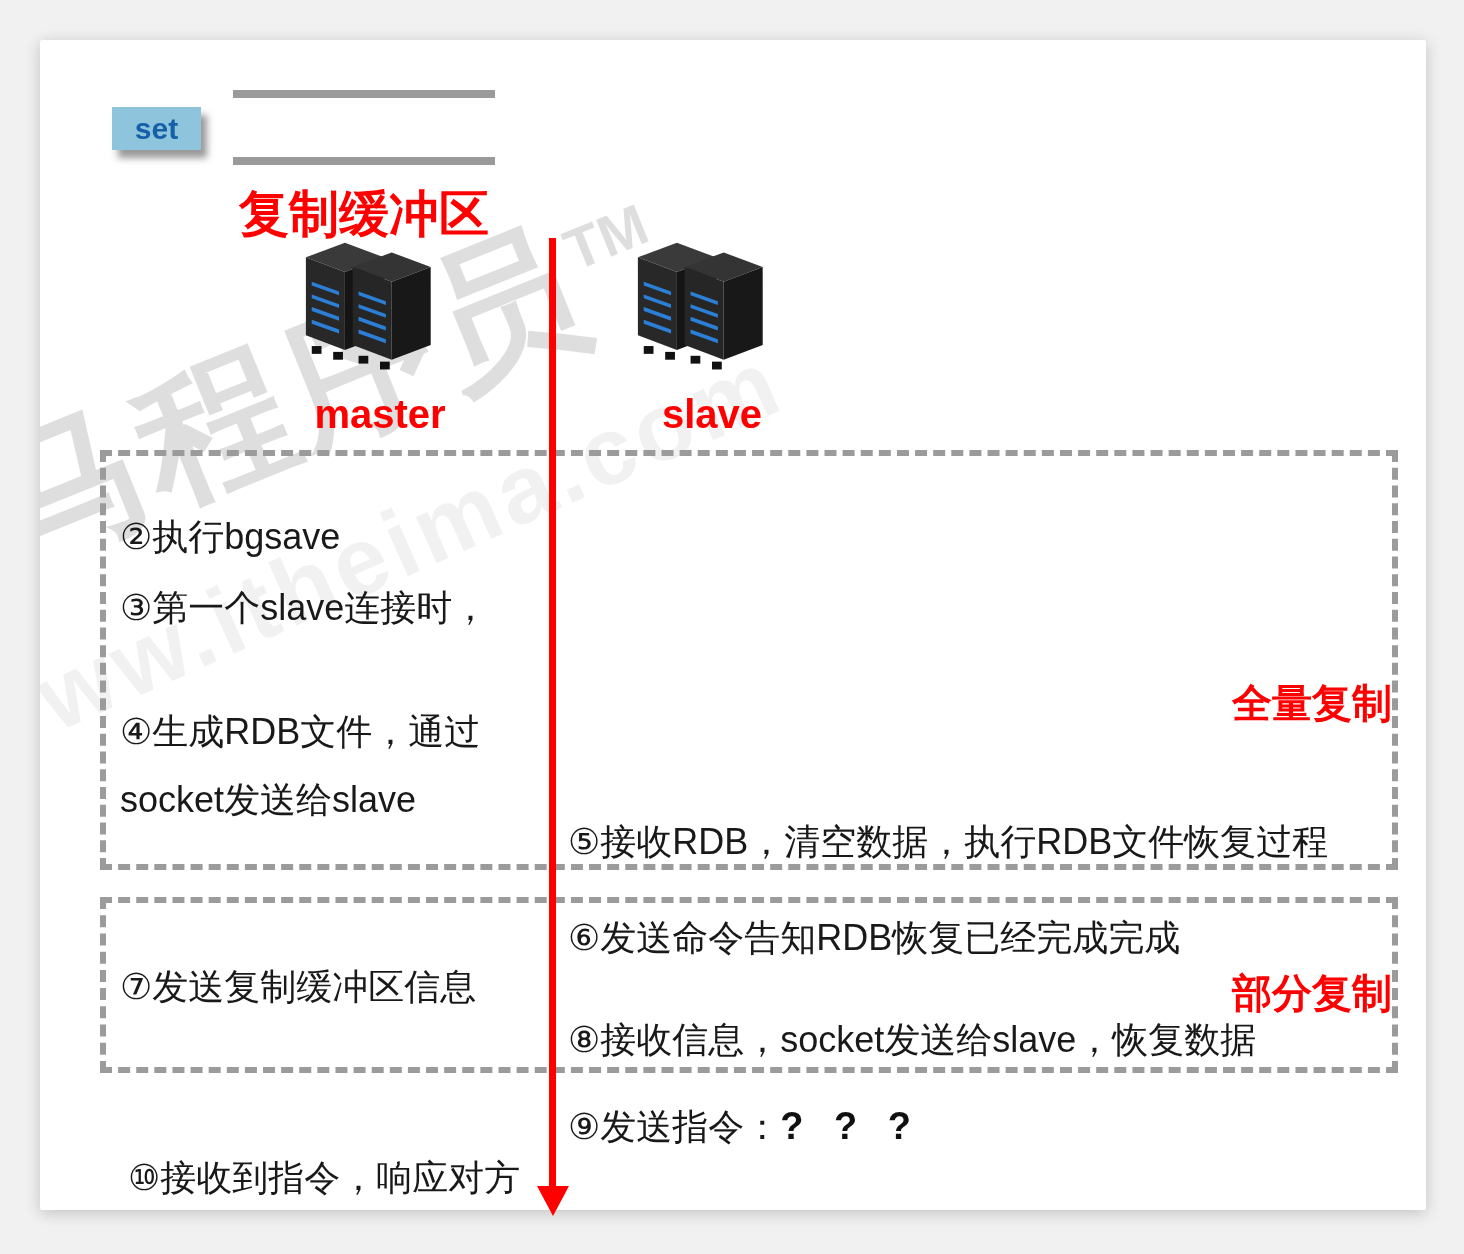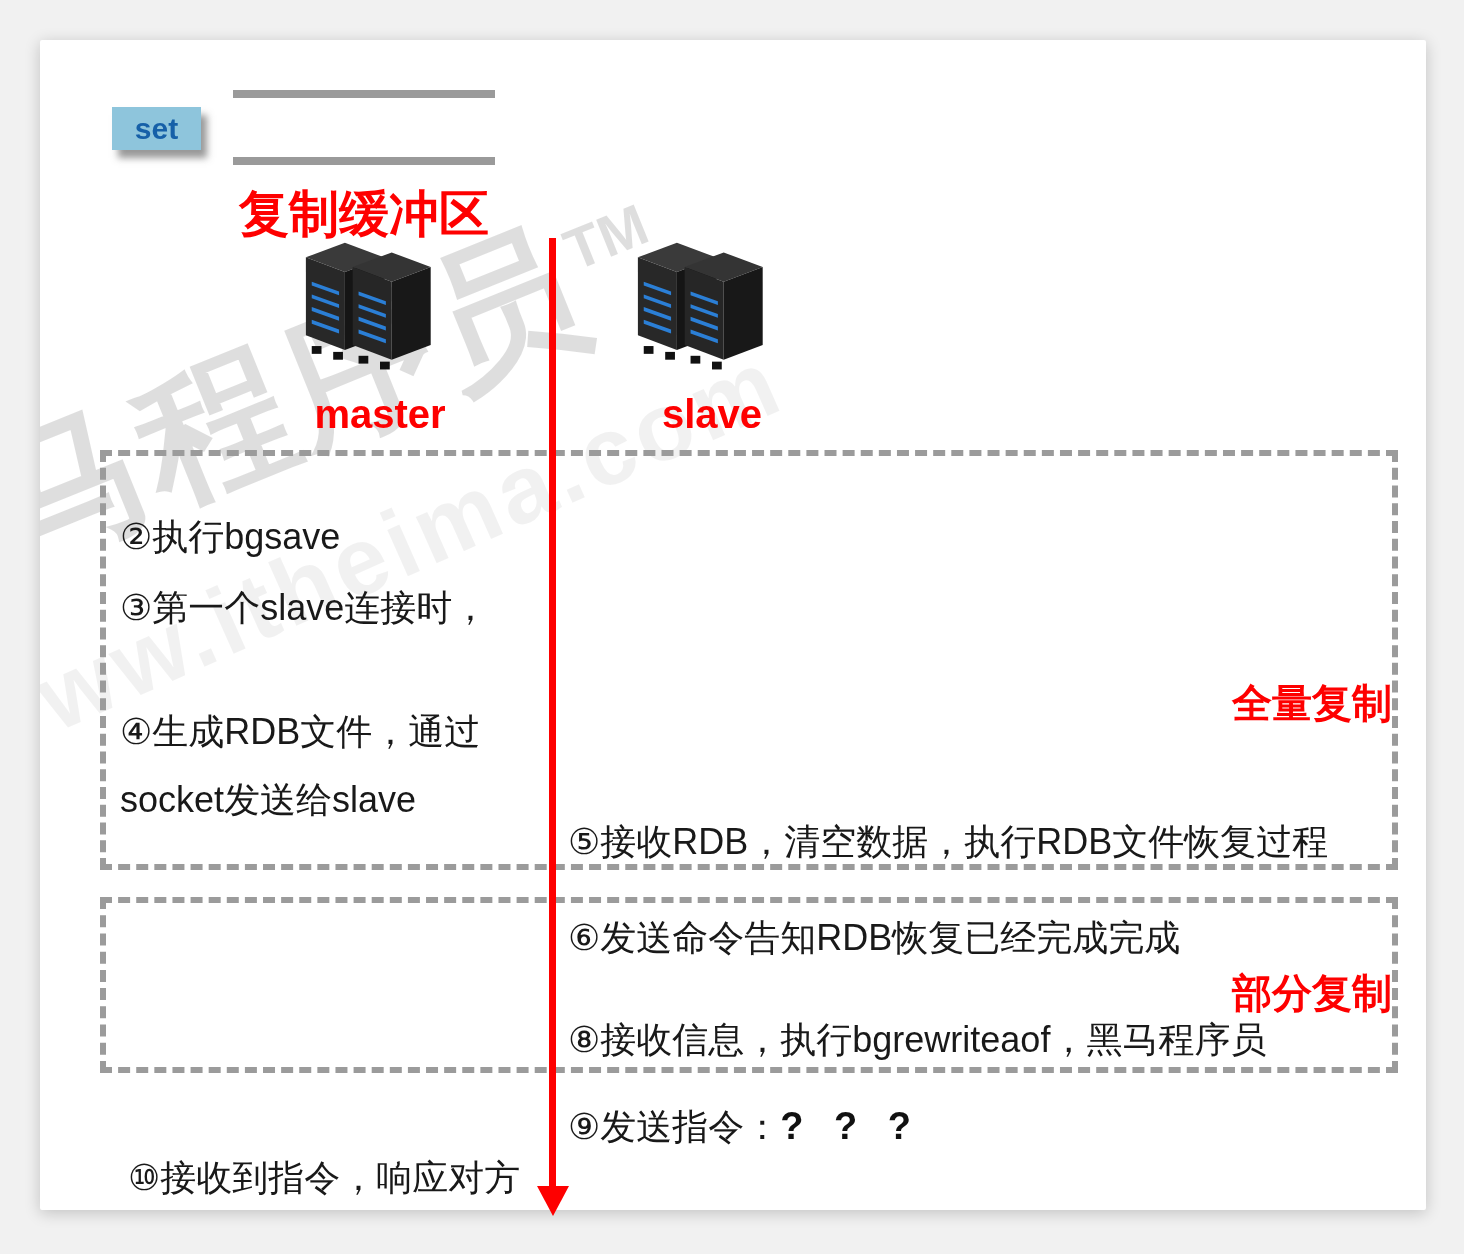--- a/index.html
+++ b/index.html
@@ -152,20 +152,21 @@
 
   <div class="abs dash-box full"></div>
   <div class="abs dash-box partial"></div>
 
   <div class="abs step s2">②执行bgsave</div>
   <div class="abs step s3a">③第一个slave连接时，</div>
   <div class="abs step s4a">④生成RDB文件，通过</div>
   <div class="abs step s4b">socket发送给slave</div>
   <div class="abs step s5">⑤接收RDB，清空数据，执行RDB文件恢复过程</div>
   <div class="abs step s6">⑥发送命令告知RDB恢复已经完成完成</div>
-  <div class="abs step s8">⑧接收信息，执行bgrewriteaof，黑马程序员</div>
+  <div class="abs step s7">⑦发送复制缓冲区信息</div>
+  <div class="abs step s8">⑧接收信息，socket发送给slave，恢复数据</div>
   <div class="abs step s9"><span>⑨发送指令：</span><b>? ? ?</b></div>
   <div class="abs step s10">⑩接收到指令，响应对方</div>
 
   <div class="abs phase-label full">全量复制</div>
   <div class="abs phase-label partial">部分复制</div>
 
 </div>
 
 </body></html>

